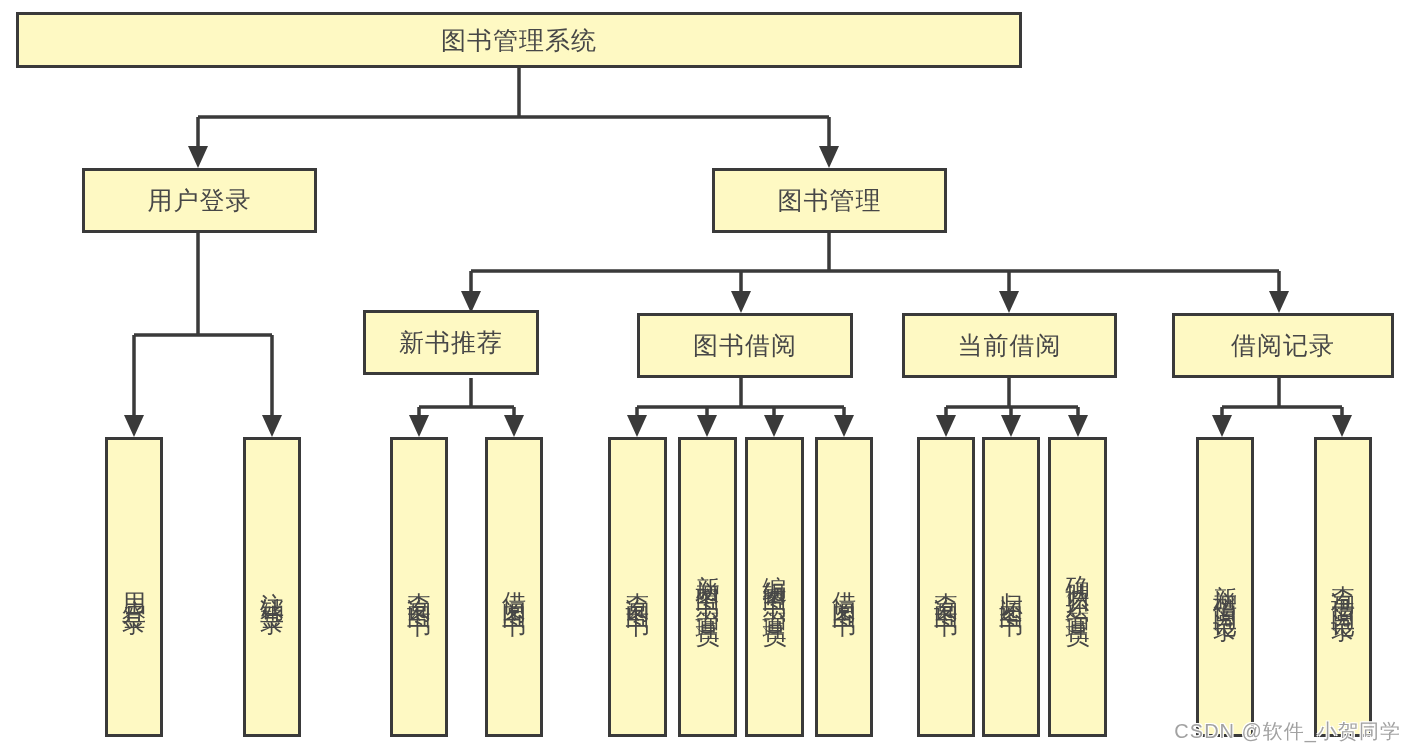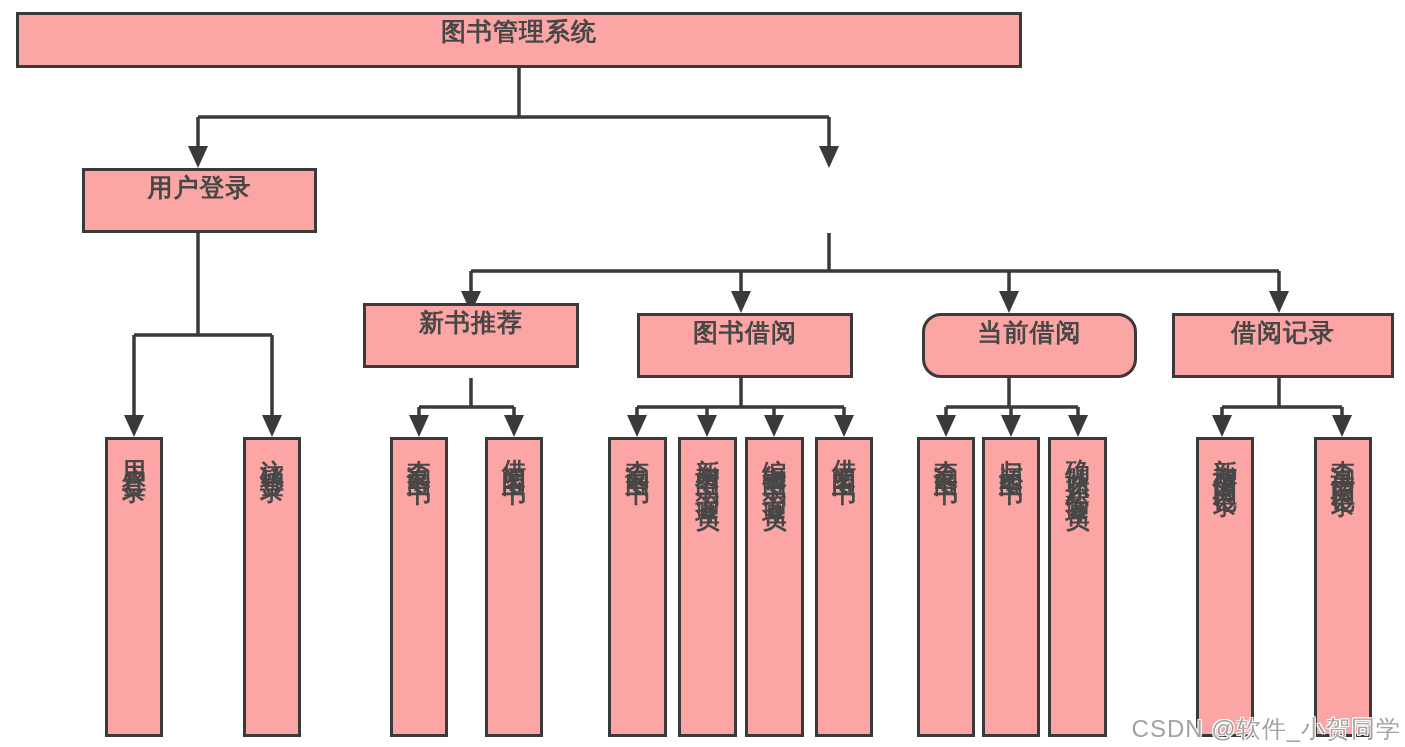--- a/index.html
+++ b/index.html
@@ -13,43 +13,42 @@
   }
   #wires {
     position: absolute;
     left: 0; top: 0;
     width: 1405px; height: 747px;
     z-index: 0;
   }
   .box {
     position: absolute;
     box-sizing: border-box;
-    background: #fca5a5;
+    background: #fef9c3;
     border: 3px solid #3a3a3a;
     display: flex;
-    align-items: flex-start;
+    align-items: center;
     justify-content: center;
     color: #474747;
     z-index: 1;
-    font-weight: bold;
   }
   .hlabel { font-size: 25px; letter-spacing: 1px; white-space: nowrap; }
   .leaf .vlabel {
     writing-mode: vertical-rl;
     text-orientation: mixed;
     font-size: 24px;
     letter-spacing: 7px;
     line-height: 1;
     white-space: nowrap;
   }
   #watermark {
     position: absolute;
     right: 4px;
     bottom: 2px;
-    font-size: 24px;
+    font-size: 20px;
     color: #a2a2a2;
     z-index: 2;
     letter-spacing: 1px;
     text-shadow: 1px 1px 0 #ffffff, -1px -1px 0 #ffffff, 1px -1px 0 #ffffff, -1px 1px 0 #ffffff;
     white-space: nowrap;
   }
 </style>
 </head>
 <body>
 
@@ -90,28 +89,31 @@
     </g>
   </svg>
 
   <div class="box" style="left:16px; top:12px; width:1006px; height:56px;">
     <span class="hlabel">图书管理系统</span>
   </div>
 
   <div class="box" style="left:82px; top:168px; width:235px; height:65px;">
     <span class="hlabel">用户登录</span>
   </div>
+  <div class="box" style="left:712px; top:168px; width:235px; height:65px;">
+    <span class="hlabel">图书管理</span>
+  </div>
 
-  <div class="box" style="left:363px; top:303px; width:216px; height:65px;">
+  <div class="box" style="left:363px; top:310px; width:176px; height:65px;">
     <span class="hlabel">新书推荐</span>
   </div>
   <div class="box" style="left:637px; top:313px; width:216px; height:65px;">
     <span class="hlabel">图书借阅</span>
   </div>
-  <div class="box" style="left:922px; top:313px; width:215px; height:65px;border-radius:19px;">
+  <div class="box" style="left:902px; top:313px; width:215px; height:65px;">
     <span class="hlabel">当前借阅</span>
   </div>
   <div class="box" style="left:1172px; top:313px; width:222px; height:65px;">
     <span class="hlabel">借阅记录</span>
   </div>
 
   <div class="box leaf" style="left:105px; top:437px; width:58px; height:300px;">
     <span class="vlabel">用户登录</span>
   </div>
   <div class="box leaf" style="left:243px; top:437px; width:58px; height:300px;">

